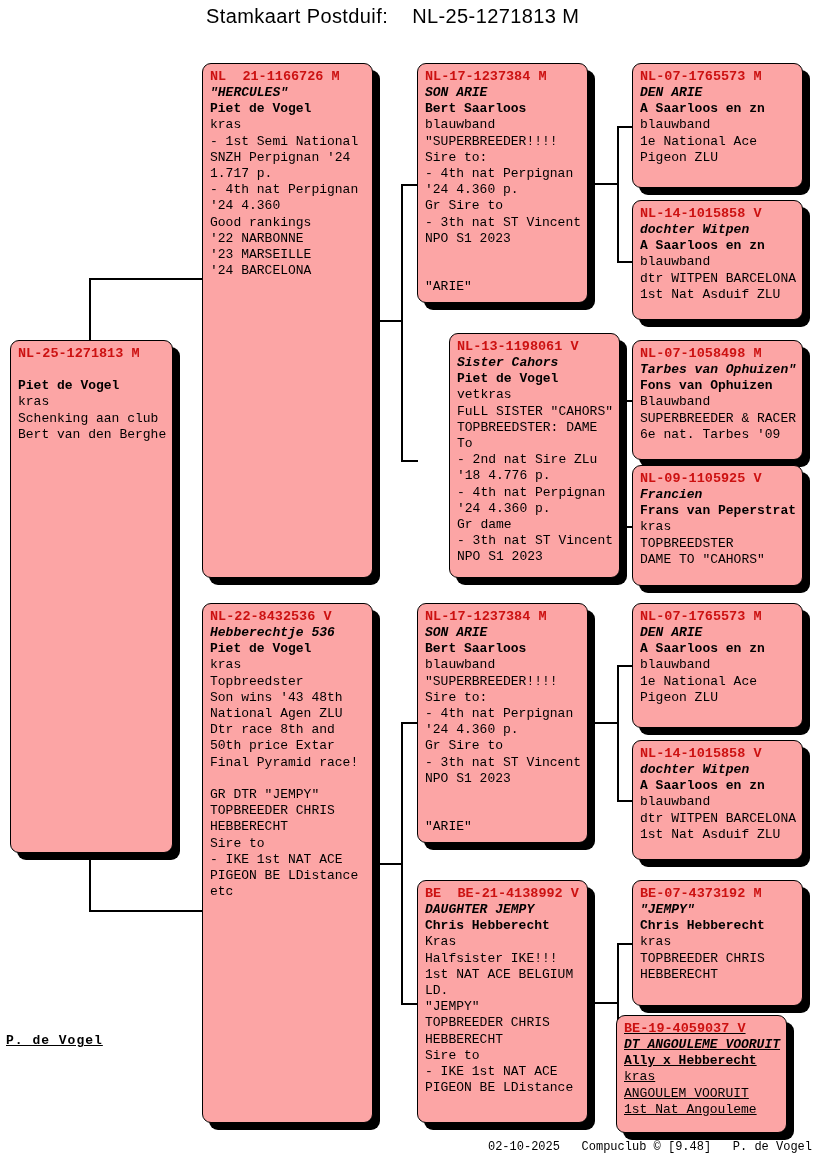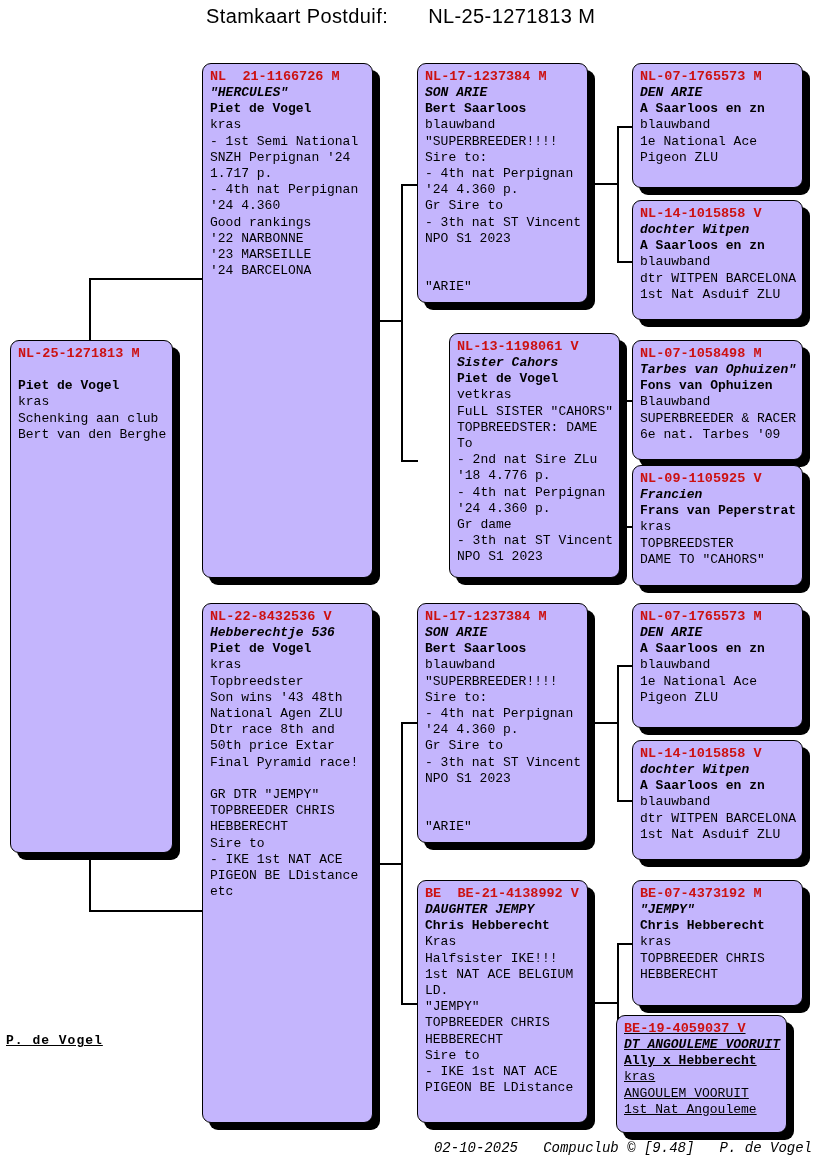--- a/index.html
+++ b/index.html
@@ -4,24 +4,24 @@
 <style>
   html,body { margin:0; padding:0; background:#fff; }
   .page {
     position:relative; width:816px; height:1172px; background:#fff;
     font-family:"Liberation Mono","DejaVu Sans Mono",monospace;
     color:#000; overflow:hidden;
   }
   .title {
     position:absolute; left:206px; top:5px;
     font-family:"Liberation Sans","DejaVu Sans",sans-serif;
-    font-size:20px; letter-spacing:0.4px; display:flex; gap:40px; white-space:pre;
+    font-size:20px; letter-spacing:0.4px; display:flex; gap:24px; white-space:pre;
   }
   .pbox {
-    position:absolute; background:#c4b5fd;
+    position:absolute; background:#fca5a5;
     border:1.5px solid #000; border-radius:9px;
     box-shadow:7px 7px 0 #000;
     padding:4px 5px 4px 7px; box-sizing:border-box; overflow:hidden;
   }
   .bx-header {
     font-weight:bold; color:var(--ring-red,#cc1111);
     font-size:13.5px; line-height:17px; white-space:pre;
   }
   .hc { text-align:left; }
   .hl { text-align:left; }
@@ -29,21 +29,21 @@
   .ib { font-weight:bold; font-style:italic; }
   .b  { font-weight:bold; }
   .n  { }
   .seg { position:absolute; background:#000; }
   .owner-sig {
     position:absolute; left:6px; top:1033px;
     font-weight:bold; font-size:13px; letter-spacing:1px; white-space:pre;text-decoration:underline;
   }
   .credits {
     position:absolute; right:4px; top:1140px;
-    font-style:italic; font-size:14px; white-space:pre;
+    font-size:12px; white-space:pre;
   }
   
   .b-subject { left:10px;  top:340px;  width:163px; height:513px; }
   .b-sire    { left:202px; top:63px;   width:171px; height:515px; }
   .b-dam     { left:202px; top:603px;  width:171px; height:520px; }
   .b-pgs     { left:417px; top:63px;   width:171px; height:240px; }
   .b-pgd     { left:417px; top:333px;  width:171px; height:245px;margin-left:32px; }
   .b-mgs     { left:417px; top:603px;  width:171px; height:240px; }
   .b-mgd     { left:417px; top:880px;  width:171px; height:243px; }
   .b-gg1     { left:632px; top:63px;   width:171px; height:125px; }

